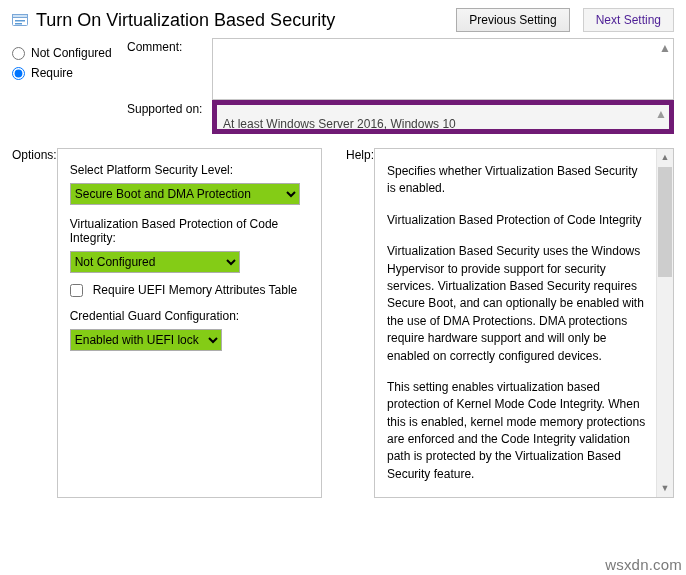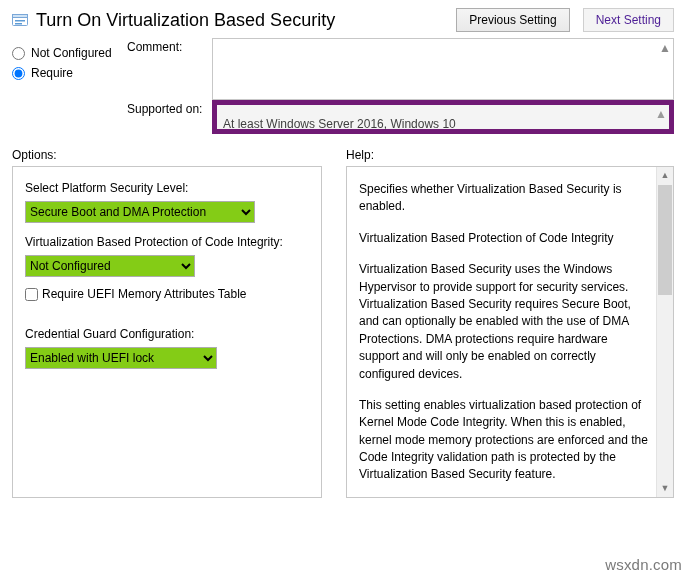--- a/index.html
+++ b/index.html
@@ -78,43 +78,43 @@
     position:relative;
   }
   .supported-box .scroll-up {
     position:absolute; right:2px; top:2px; color:#9a9a9a;
   }
   .row2 {
     display:flex; gap:24px; margin-top:14px;
     height: 350px;
   }
   .col-left, .col-right {
-    display:flex; flex-direction:column;
+    display:flex; flex-direction:row;
   }
   .col-left { width: 310px; }
   .col-right { flex:1; }
   .section-label { margin-bottom:4px; }
   .panel {
     flex:1; border:1px solid #c7c7c7;
     background:#fff; padding:10px 12px;
     overflow:auto;
     position:relative;
   }
   .panel.help { padding:10px 12px 0 12px; line-height:1.45; font-size:12px;}
   .opt-label { margin: 4px 0 6px 0; }
   select.combo {
     font-family:inherit; font-size:12px;
     padding:2px 0; height:22px;
     border:1px solid #adadad;
     background:#84cc16;
   }
   .combo.w1 { width:230px; }
   .combo.w2 { width:170px; }
-  .combo.w3 { width:192px; }
-  .chk-line { display:flex; align-items:center; gap:4px; margin:10px 0 26px 0;}
+  .combo.w3 { width:152px; }
+  .chk-line { display:flex; align-items:center; gap:10px; margin:10px 0 12px 0;}
   input[type=checkbox]{ margin:0; width:13px; height:13px;}
   .help p { margin:4px 0 14px 0; }
   .scrollbar-v {
     position:absolute; right:0; top:0; bottom:0; width:17px;
     background:#f1f1f1; border-left:1px solid #e3e3e3;
   }
   .scrollbar-v .thumb {
     position:absolute; left:1px; right:1px;
     top:18px; height:110px;
     background:#cdcdcd;

